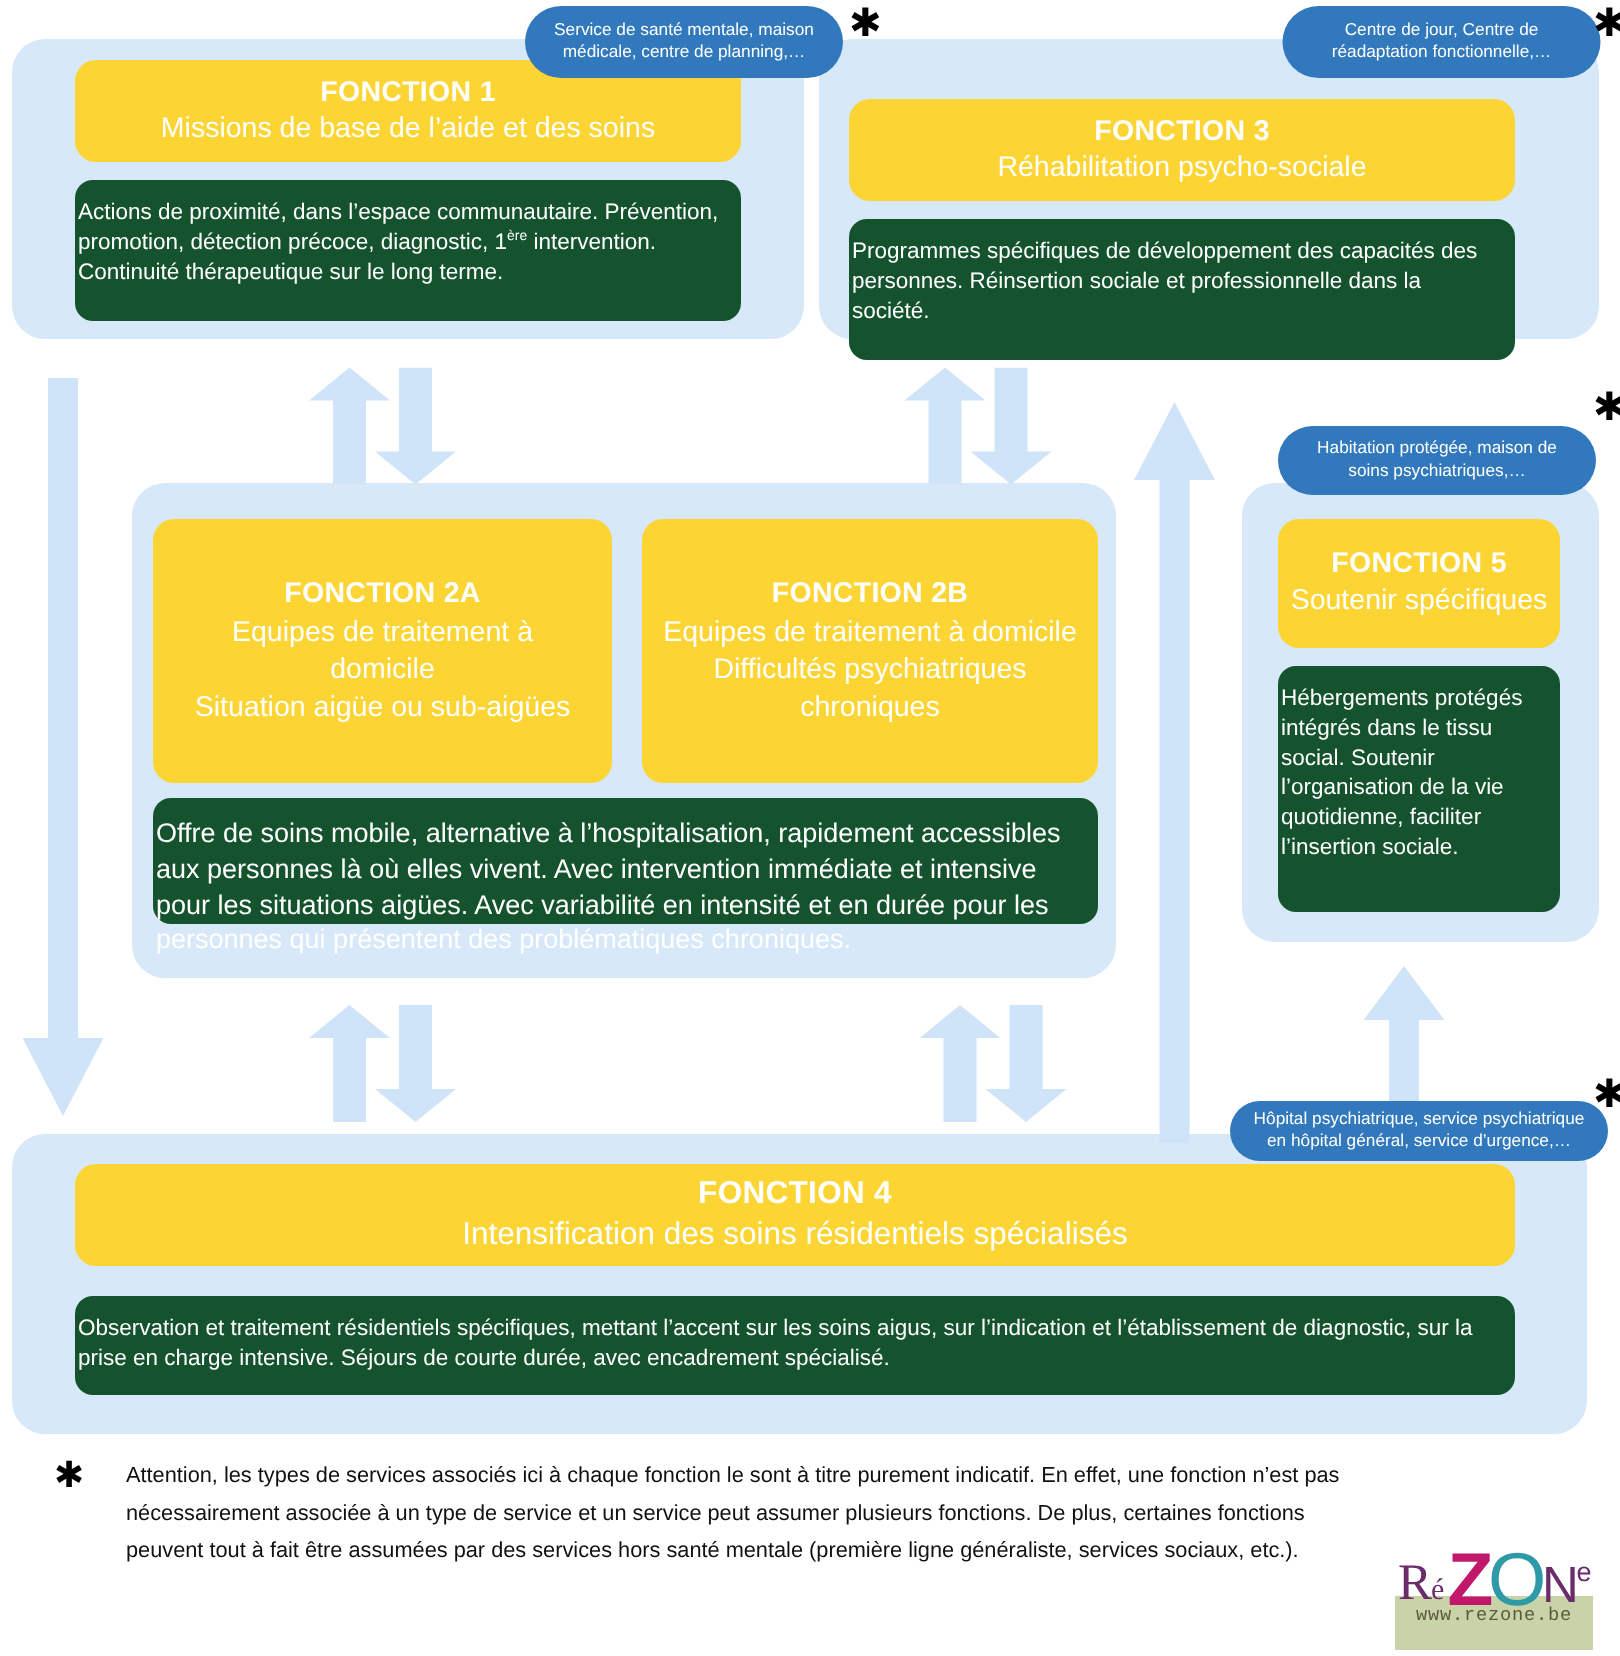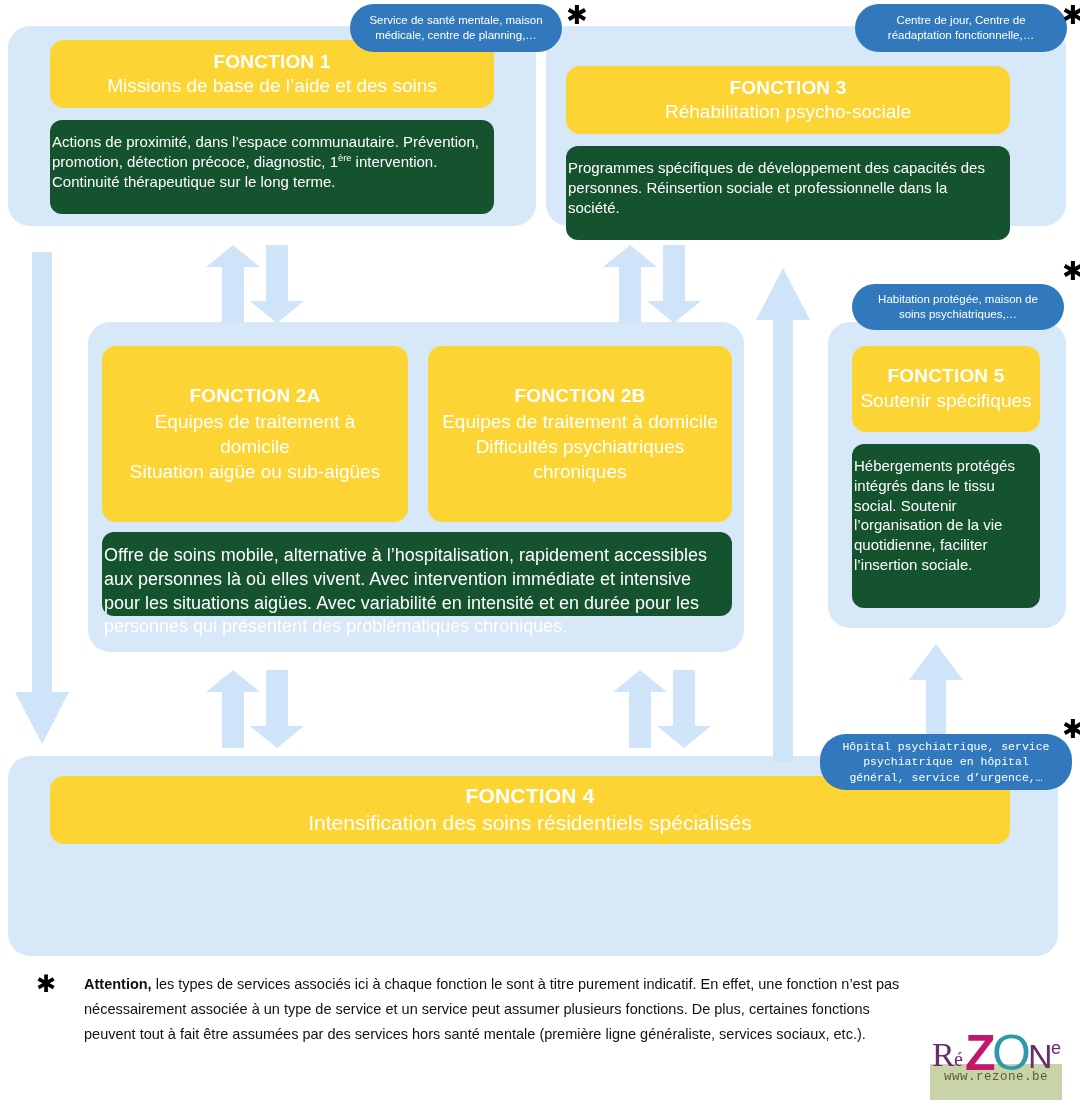--- a/index.html
+++ b/index.html
@@ -70,21 +70,21 @@
   .arrow{position:absolute;z-index:1;}
   .arrow svg{display:block;}
 
   
   .note{
     position:absolute;
     color:#111111;
     font-size:14.5px;
     line-height:1.72;
   }
-  .note b{font-weight:bold;}
+  .note b{font-weight:normal;}
   .note-star{
     position:absolute;
     color:#000;
     font-size:24px;
     line-height:1;
   }
 
   
   .logo{position:absolute;}
   .logo-band{
@@ -219,22 +219,25 @@
   </div>
   <div class="star" style="left:1062px;top:258px;">✱</div>
 
   <div class="panel" style="left:8px;top:756px;width:1050px;height:200px;"></div>
 
   <div class="yellow" style="left:50px;top:776px;width:960px;height:68px;font-size:21px;line-height:1.28;">
     <div class="ttl">FONCTION 4</div>
     <div class="sub">Intensification des soins résidentiels spécialisés</div>
   </div>
 
-
-  <div class="pill" style="left:820px;top:734px;width:252px;height:56px;font-family:Liberation Mono, monospace;">
+  <div class="blue" style="left:50px;top:864px;width:960px;height:66px;font-size:15px;">
+    <span>Observation et traitement résidentiels spécifiques, mettant l’accent sur les soins aigus, sur l’indication et l’établissement de diagnostic, sur la prise en charge intensive. Séjours de courte durée, avec encadrement spécialisé.</span>
+  </div>
+
+  <div class="pill" style="left:820px;top:734px;width:252px;height:40px;">
     <span>Hôpital psychiatrique, service psychiatrique en hôpital général, service d’urgence,…</span>
   </div>
   <div class="star" style="left:1062px;top:716px;">✱</div>
 
   <div class="note-star" style="left:36px;top:972px;">✱</div>
   <div class="note" style="left:84px;top:972px;width:830px;">
     <b>Attention,</b><span> les types de services associés ici à chaque fonction le sont à titre purement indicatif. En effet, une fonction n’est pas nécessairement associée à un type de service et un service peut assumer plusieurs fonctions.  De plus, certaines fonctions peuvent tout à fait être assumées par des services hors santé mentale (première ligne généraliste, services sociaux, etc.).</span>
   </div>
 
   <div class="logo" style="left:930px;top:1026px;width:132px;height:76px;">

